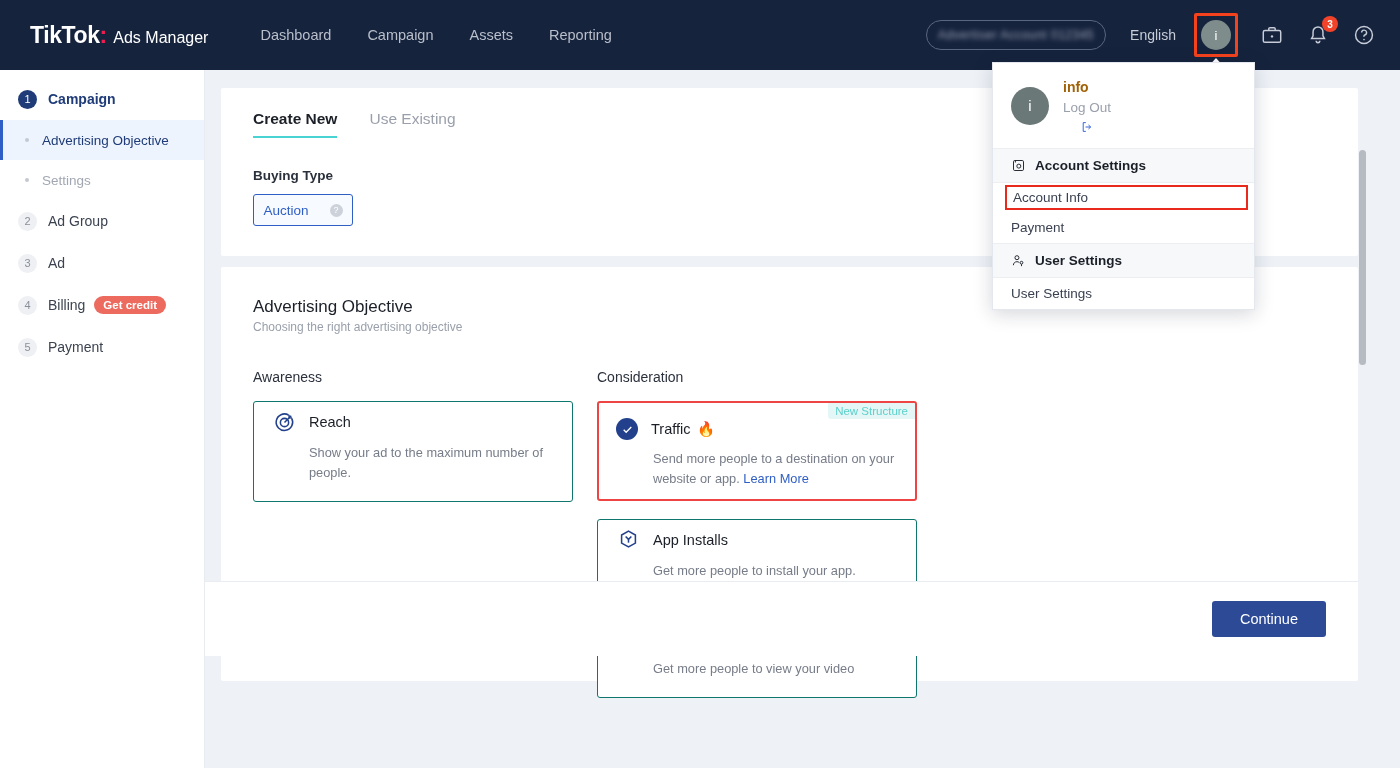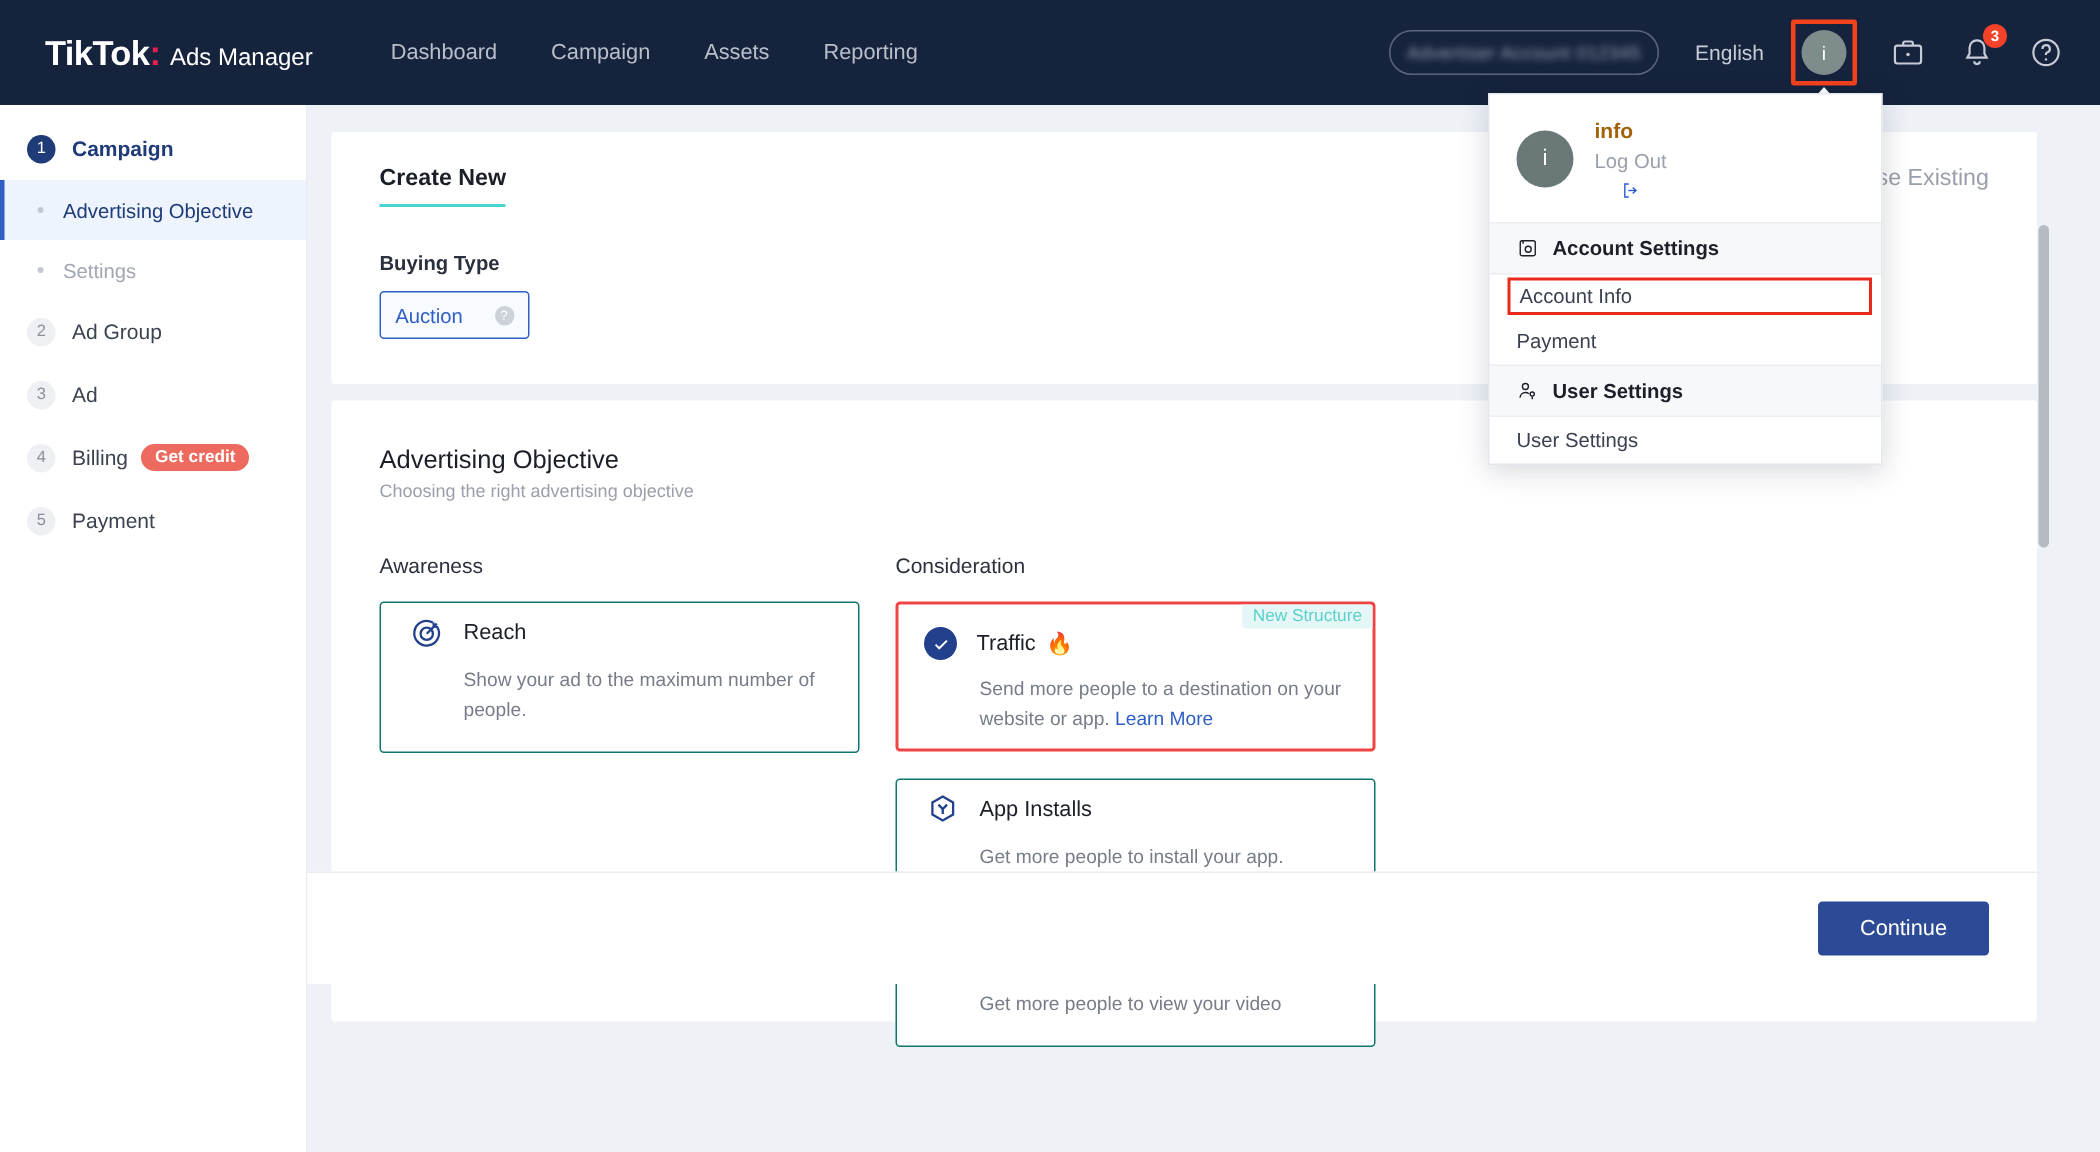--- a/index.html
+++ b/index.html
@@ -159,21 +159,21 @@
   .main {
     position: absolute; top: 70px; left: 205px;
     width: 1195px; height: 698px;
     background: #eef2f7;
     padding: 18px 42px 0 16px;
     overflow: hidden;
   }
   .card { background: #fff; border-radius: 2px; }
   .card-top { padding: 22px 32px 30px 32px; }
 
-  .tabs { display: flex; gap: 32px; border-bottom: none; justify-content: space-between; }
+  .tabs { display: flex; gap: 32px; border-bottom: none; }
   .tab { font-size: 15.5px; color: #9aa0ab; padding-bottom: 8px; cursor: pointer; }
   .tab.active { color: #1b1f27; font-weight: bold; border-bottom: 2.5px solid #4ad3d3; }
 
   .field-label { font-size: 13.5px; font-weight: bold; color: #2b313c; margin-top: 30px; }
   .auction-btn {
     margin-top: 11px; width: 100px; height: 32px;
     border: 1px solid #2f5fc4; border-radius: 3px; background: #f7faff;
     display: flex; align-items: center; justify-content: center; gap: 21px;
     font-size: 13.5px; color: #2f5fc4; cursor: pointer;
   }

